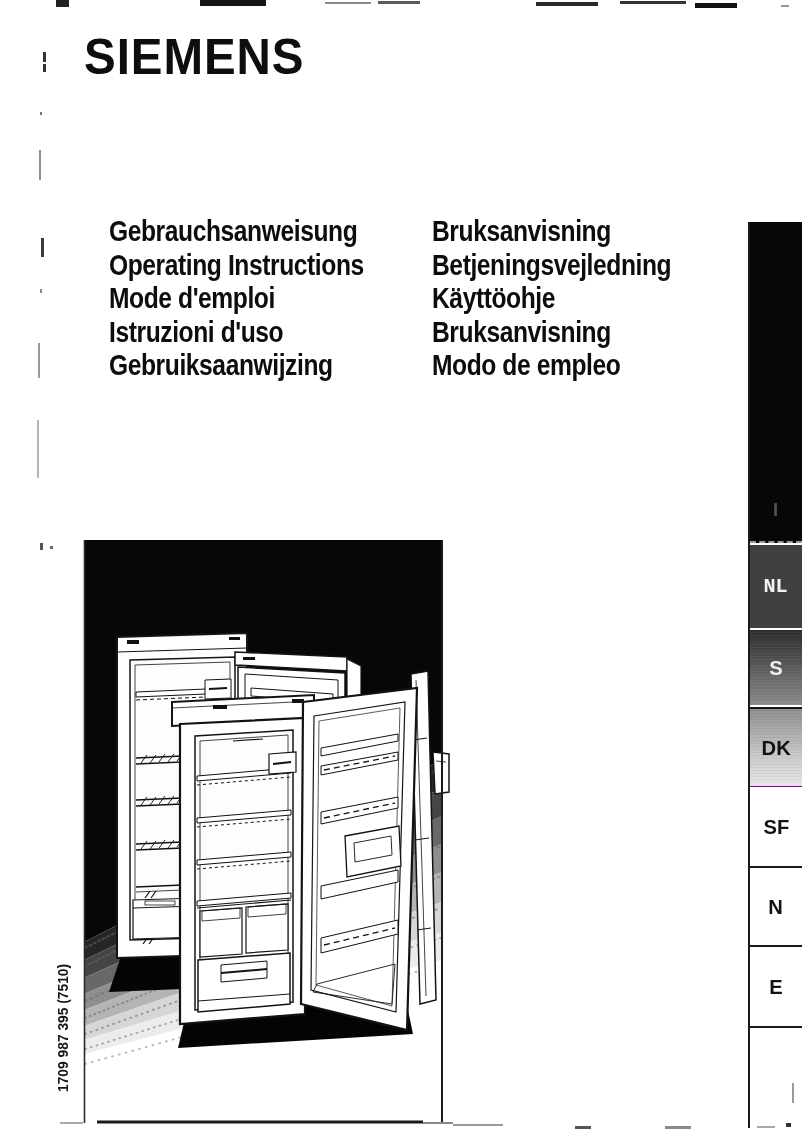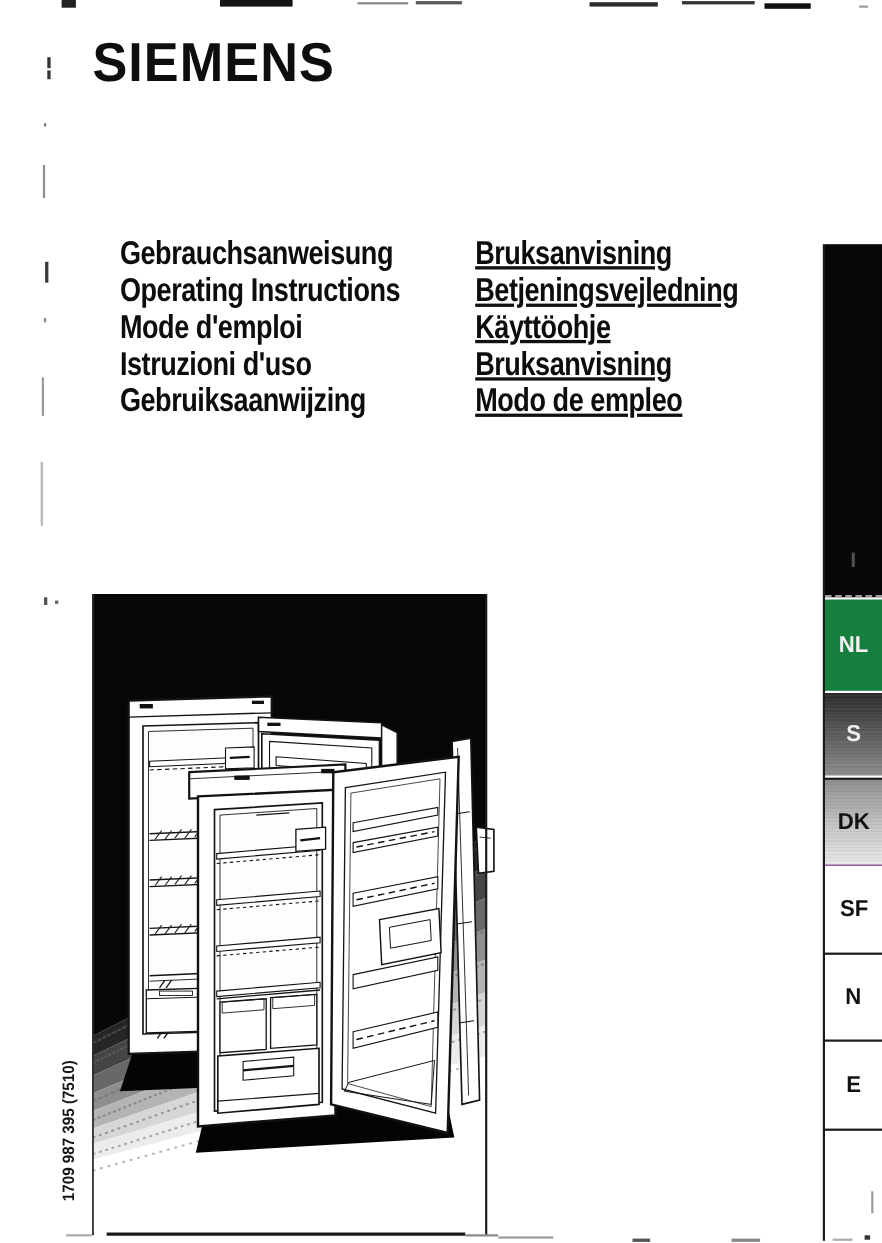--- a/index.html
+++ b/index.html
@@ -8,21 +8,21 @@
     overflow:hidden;font-family:"Liberation Sans",sans-serif;color:#111;
     margin:0 auto;
   }
   .brand{
     position:absolute;left:84px;top:28px;font-size:50px;font-weight:700;
     letter-spacing:1px;transform:scaleX(0.95);transform-origin:left top;
     color:#0e0e0e;white-space:nowrap;
   }
   .title-col{position:absolute;top:214px;}
   .title-col.left{left:84px;margin-left:25px;}
-  .title-col.right{left:432px;text-decoration:underline;}
+  .title-col.right{left:432px;}
   .title-line{
     font-size:30px;font-weight:700;line-height:33.5px;letter-spacing:-0.5px;
     transform:scaleX(0.82);transform-origin:left top;white-space:nowrap;color:#0d0d0d;
   }
   .models{position:absolute;left:492px;top:932px;}
   .model-line{
     font-size:27px;font-weight:700;line-height:32.6px;letter-spacing:-0.5px;
     transform:scaleX(0.9);transform-origin:left top;white-space:nowrap;color:#0d0d0d;
   }
   .order-number{
@@ -223,21 +223,21 @@
     <line x1="340" y1="583" x2="370" y2="583" stroke="#8a8a8a" stroke-width="2"></line>
   </svg>
 
 
   <div class="order-number">1709 987 395 (7510)</div>
 
   <div class="tab tab-i" style="background: rgb(7, 7, 7); color: rgba(255, 255, 255, 0.3);">
     <span class="tab-label">I</span>
   </div>
   <div class="tab-separator"></div>
-  <div class="tab tab-nl" style="background: #15803d; color: rgb(242, 242, 242);">
+  <div class="tab tab-nl" style="background: #404040; color: rgb(242, 242, 242); font-family: Liberation Mono, monospace;">
     <span class="tab-label">NL</span>
   </div>
   <div class="tab tab-s" style="background: repeating-linear-gradient(0deg, rgba(255, 255, 255, 0.05) 0px, rgba(255, 255, 255, 0.05) 1px, rgba(0, 0, 0, 0) 1px, rgba(0, 0, 0, 0) 3px), linear-gradient(rgb(43, 43, 43) 0%, rgb(85, 85, 85) 45%, rgb(138, 138, 138) 100%); color: rgb(239, 239, 239);">
     <span class="tab-label">S</span>
   </div>
   <div class="tab tab-dk" style="background: repeating-linear-gradient(0deg, rgba(0, 0, 0, 0.05) 0px, rgba(0, 0, 0, 0.05) 1px, rgba(0, 0, 0, 0) 1px, rgba(0, 0, 0, 0) 3px), linear-gradient(rgb(144, 144, 144) 0%, rgb(198, 198, 198) 55%, rgb(233, 233, 233) 100%); color: rgb(18, 18, 18);">
     <span class="tab-label">DK</span>
   </div>
   <div class="tab tab-sf" style="background: rgb(255, 255, 255); color: rgb(18, 18, 18);">
     <span class="tab-label">SF</span>

